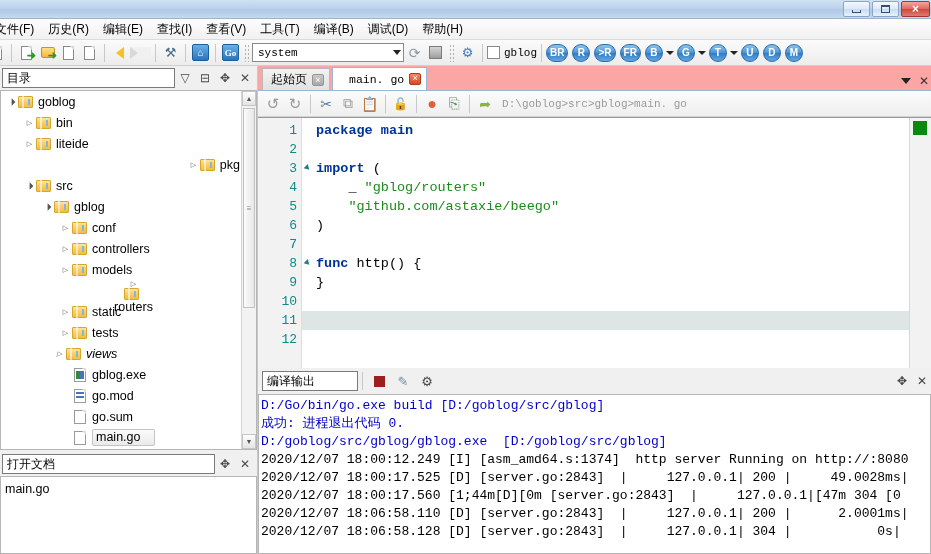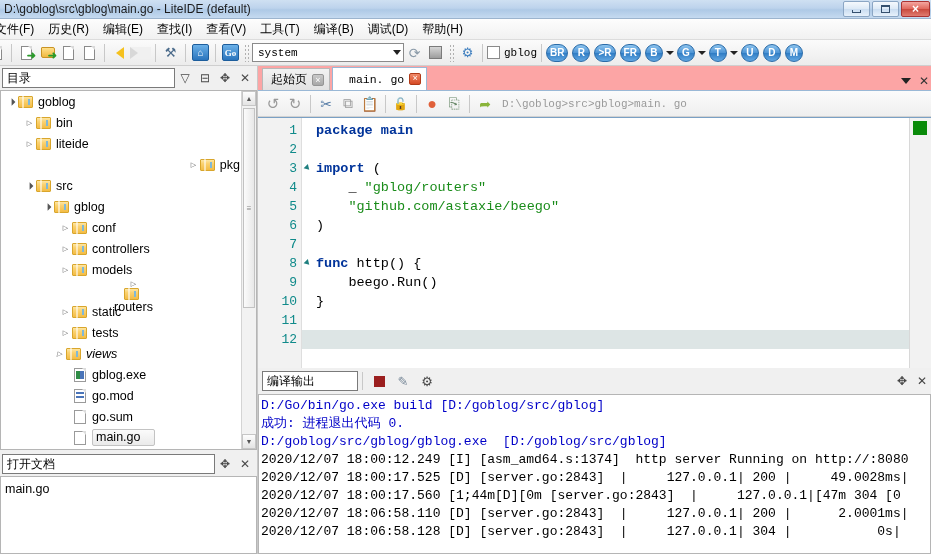--- a/index.html
+++ b/index.html
@@ -371,21 +371,20 @@
   }
   .c-blue { color: #0000c8; }
   .c-black { color: #000; }
 </style>
 </head>
 <body>
 
 <div id="app">
 
   <div class="titlebar">
-    <span class="title-text">D:\goblog\src\gblog\main.go - LiteIDE (default)</span>
     <div class="win-buttons">
       <div class="win-btn">
           <div class="glyph-min"></div>
         </div>
       <div class="win-btn">
           <div class="glyph-max"></div>
         </div>
       <div class="win-btn close">
           <span class="glyph-close">×</span>
         </div>
@@ -678,21 +677,20 @@
           </div>
         <div class="code" id="code">
             <div class="cline"><span class="kw">package </span><span class="kw">main</span></div>
             <div class="cline">&nbsp;</div>
             <div class="cline"><span class="kw">import</span><span> (</span></div>
             <div class="cline"><span>    _ </span><span class="str">"gblog/routers"</span></div>
             <div class="cline"><span>    </span><span class="str">"github.com/astaxie/beego"</span></div>
             <div class="cline"><span>)</span></div>
             <div class="cline">&nbsp;</div>
             <div class="cline"><span class="kw">func</span><span> http() {</span></div>
-            <div class="cline"><span>    beego.Run()</span></div>
             <div class="cline"><span>}</span></div>
             <div class="cline">&nbsp;</div>
             <div class="cline current">&nbsp;</div>
           </div>
         <div class="edit-right">
           <div class="green-mark"></div>
         </div>
       </div>
 
       <div class="outpanel">

